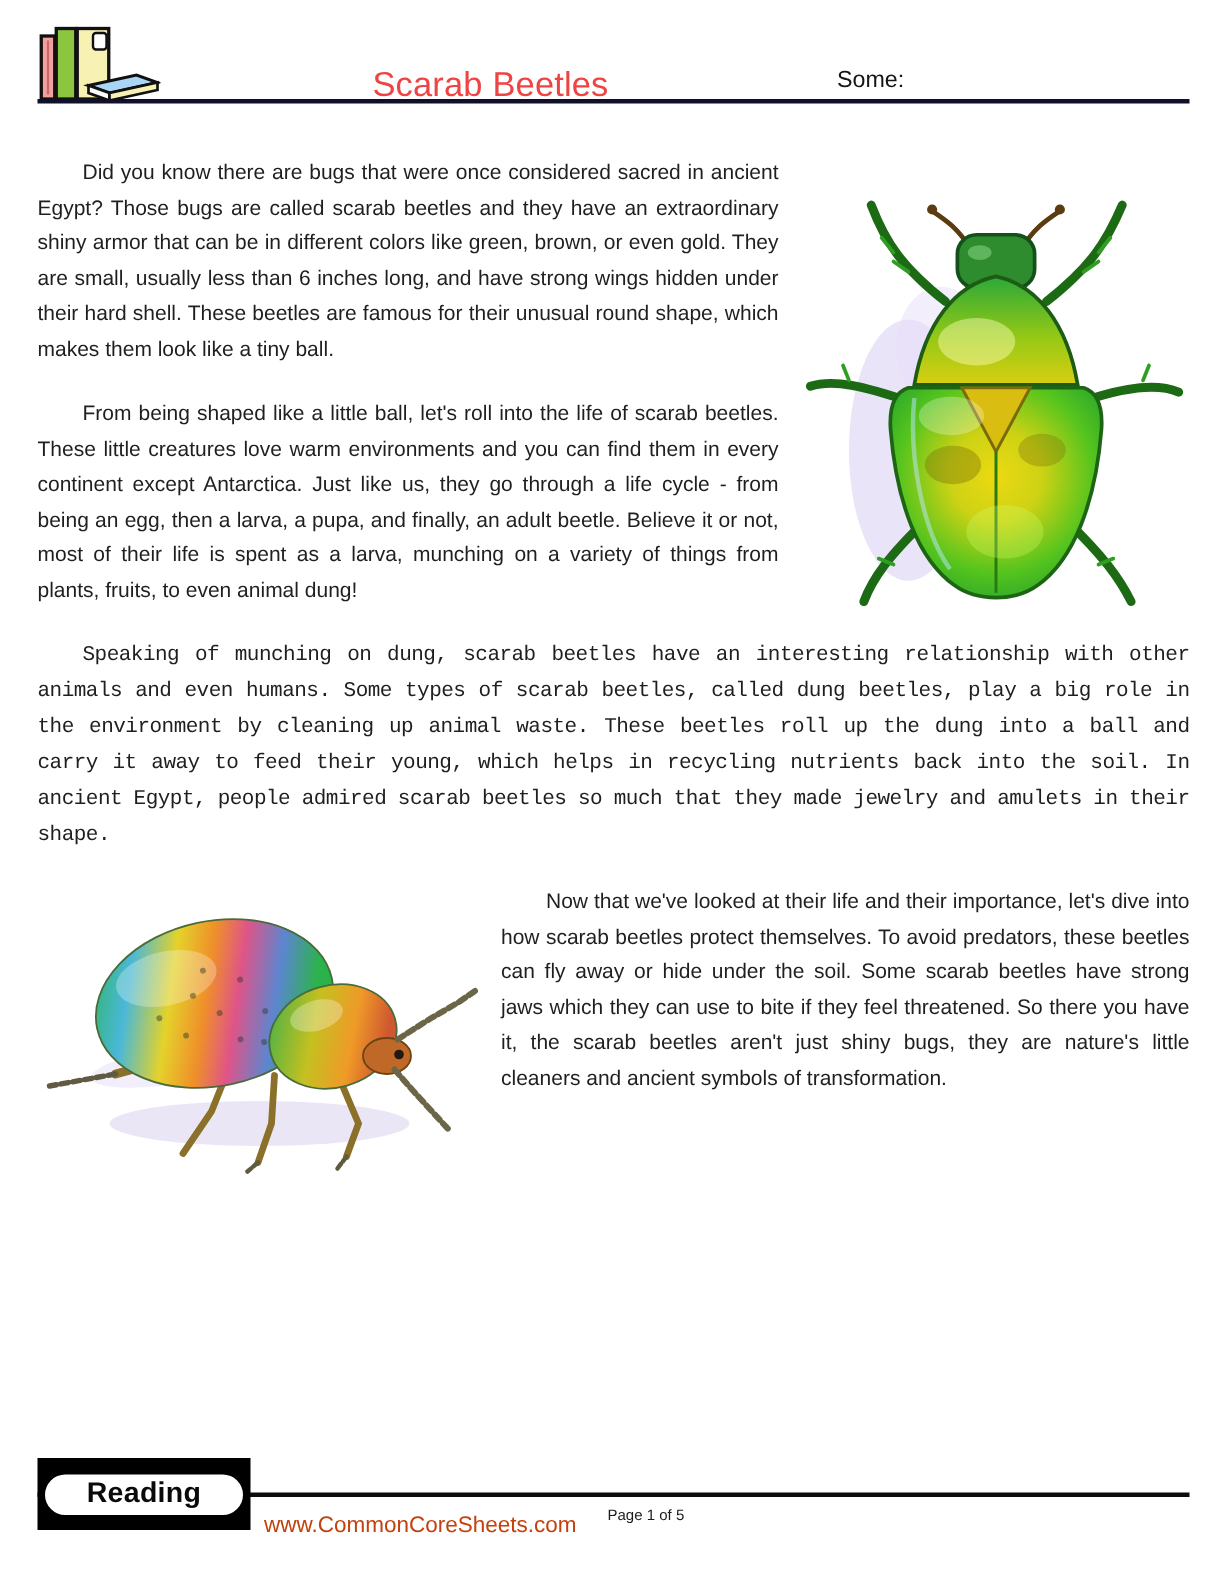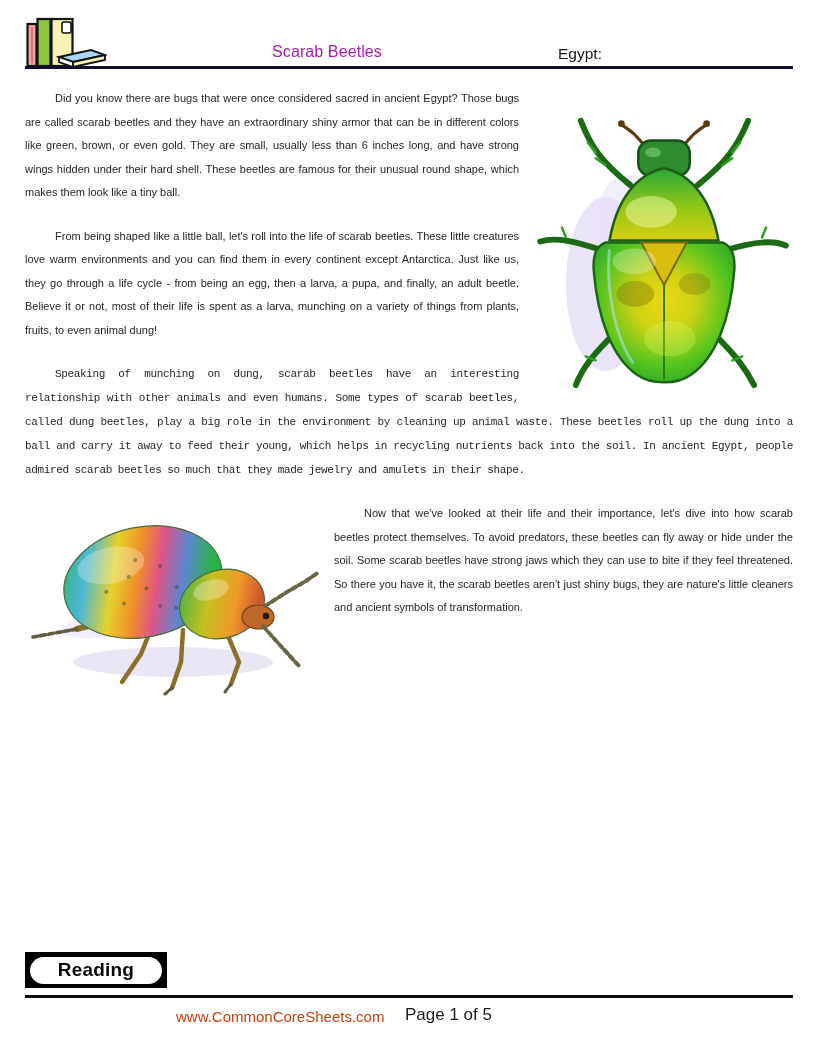--- a/index.html
+++ b/index.html
@@ -11,71 +11,71 @@
     background:#ffffff;
     font-family:"Liberation Sans", sans-serif;
     color:#1f1f1f;
     overflow:hidden;
   }
 
   
   .logo { position:absolute; left:25px; top:11px; width:82px; height:57px; }
   .page-title {
     position:absolute; left:227px; top:43px; width:200px;
-    text-align:center; font-size:16px; color:#a21caf; letter-spacing:.1px;
+    text-align:center; font-size:23px; color:#ef4444; letter-spacing:.1px;
   }
   .name-label {
     position:absolute; left:558px; top:45px;
     font-size:15.5px; color:#151515;
   }
   .header-rule {
     position:absolute; left:25px; top:66px; width:768px; height:3px;
     background:#10102d;
   }
 
   
   .article {
     position:absolute; left:25px; top:69px; width:768px;
-    padding-top:18px;
-    font-size:11px; line-height:23.5px; text-align:justify;
+    padding-top:34px;
+    font-size:14px; line-height:23.5px; text-align:justify;
   }
   .article p { margin:0 0 20px 0; text-indent:30px; }
   .para-condensed { line-height:24px; letter-spacing:-0.35px; word-spacing:-0.5px;font-family:Liberation Mono, monospace; }
 
   .img-beetle-top {
     float:right; width:258px; height:302px;
     margin:4px 0 10px 16px;
   }
   .img-beetle-side {
     float:left; width:297px; height:192px;
     margin:2px 12px 6px 0;
   }
 
   
   .footer-rule {
     position:absolute; left:25px; top:995px; width:768px; height:3px;
     background:#0d0d0d;
   }
   .reading-badge {
-    position:absolute; left:25px; top:952px; width:142px; height:36px;
+    position:absolute; left:25px; top:972px; width:142px; height:48px;
     background:#000000;
     display:flex; align-items:center; justify-content:center;
   }
   .reading-badge .pill {
     width:132px; height:27px; background:#ffffff; border-radius:14px;
     display:flex; align-items:center; justify-content:center;
     font-size:19px; font-weight:bold; color:#0a0a0a; letter-spacing:.2px;
   }
   .website-text {
     position:absolute; left:176px; top:1008px;
     font-size:15px; color:#c2410c;
   }
   .page-number {
     position:absolute; left:405px; top:1005px;
-    font-size:17px; color:#1b1b1b;
+    font-size:10px; color:#1b1b1b;
   }
 </style>
 </head>
 <body>
 
 <div class="page">
 
   <div>
     <svg class="logo" viewBox="0 0 82 57" aria-hidden="true">
 
@@ -85,21 +85,21 @@
       <rect x="12.5" y="8" width="13" height="47" fill="#8cc63f" stroke="#111" stroke-width="2.2"></rect>
 
       <rect x="26.5" y="8" width="21" height="47" fill="#f7f1b3" stroke="#111" stroke-width="2.2"></rect>
       <rect x="37" y="11" width="9" height="11" rx="2" fill="#ffffff" stroke="#111" stroke-width="1.6"></rect>
 
       <polygon points="34,46 66,39 80,44 48,51" fill="#a9d6f5" stroke="#111" stroke-width="2"></polygon>
       <polygon points="34,46 48,51 48,56 34,51" fill="#fdfdfd" stroke="#111" stroke-width="1.8"></polygon>
       <polygon points="48,51 80,44 80,49 48,56" fill="#f7f1b3" stroke="#111" stroke-width="1.8"></polygon>
     </svg>
     <div class="page-title">Scarab Beetles</div>
-    <div class="name-label">Egypt:</div>
+    <div class="name-label">Some:</div>
     <div class="header-rule"></div>
   </div>
 
   <div class="article">
 
     <svg class="img-beetle-top" viewBox="0 0 258 305" aria-hidden="true">
       <defs>
         <radialGradient id="elytraGrad" cx="50%" cy="42%" r="68%">
           <stop offset="0%" stop-color="#ecd912"></stop>
           <stop offset="32%" stop-color="#cdd214"></stop>

